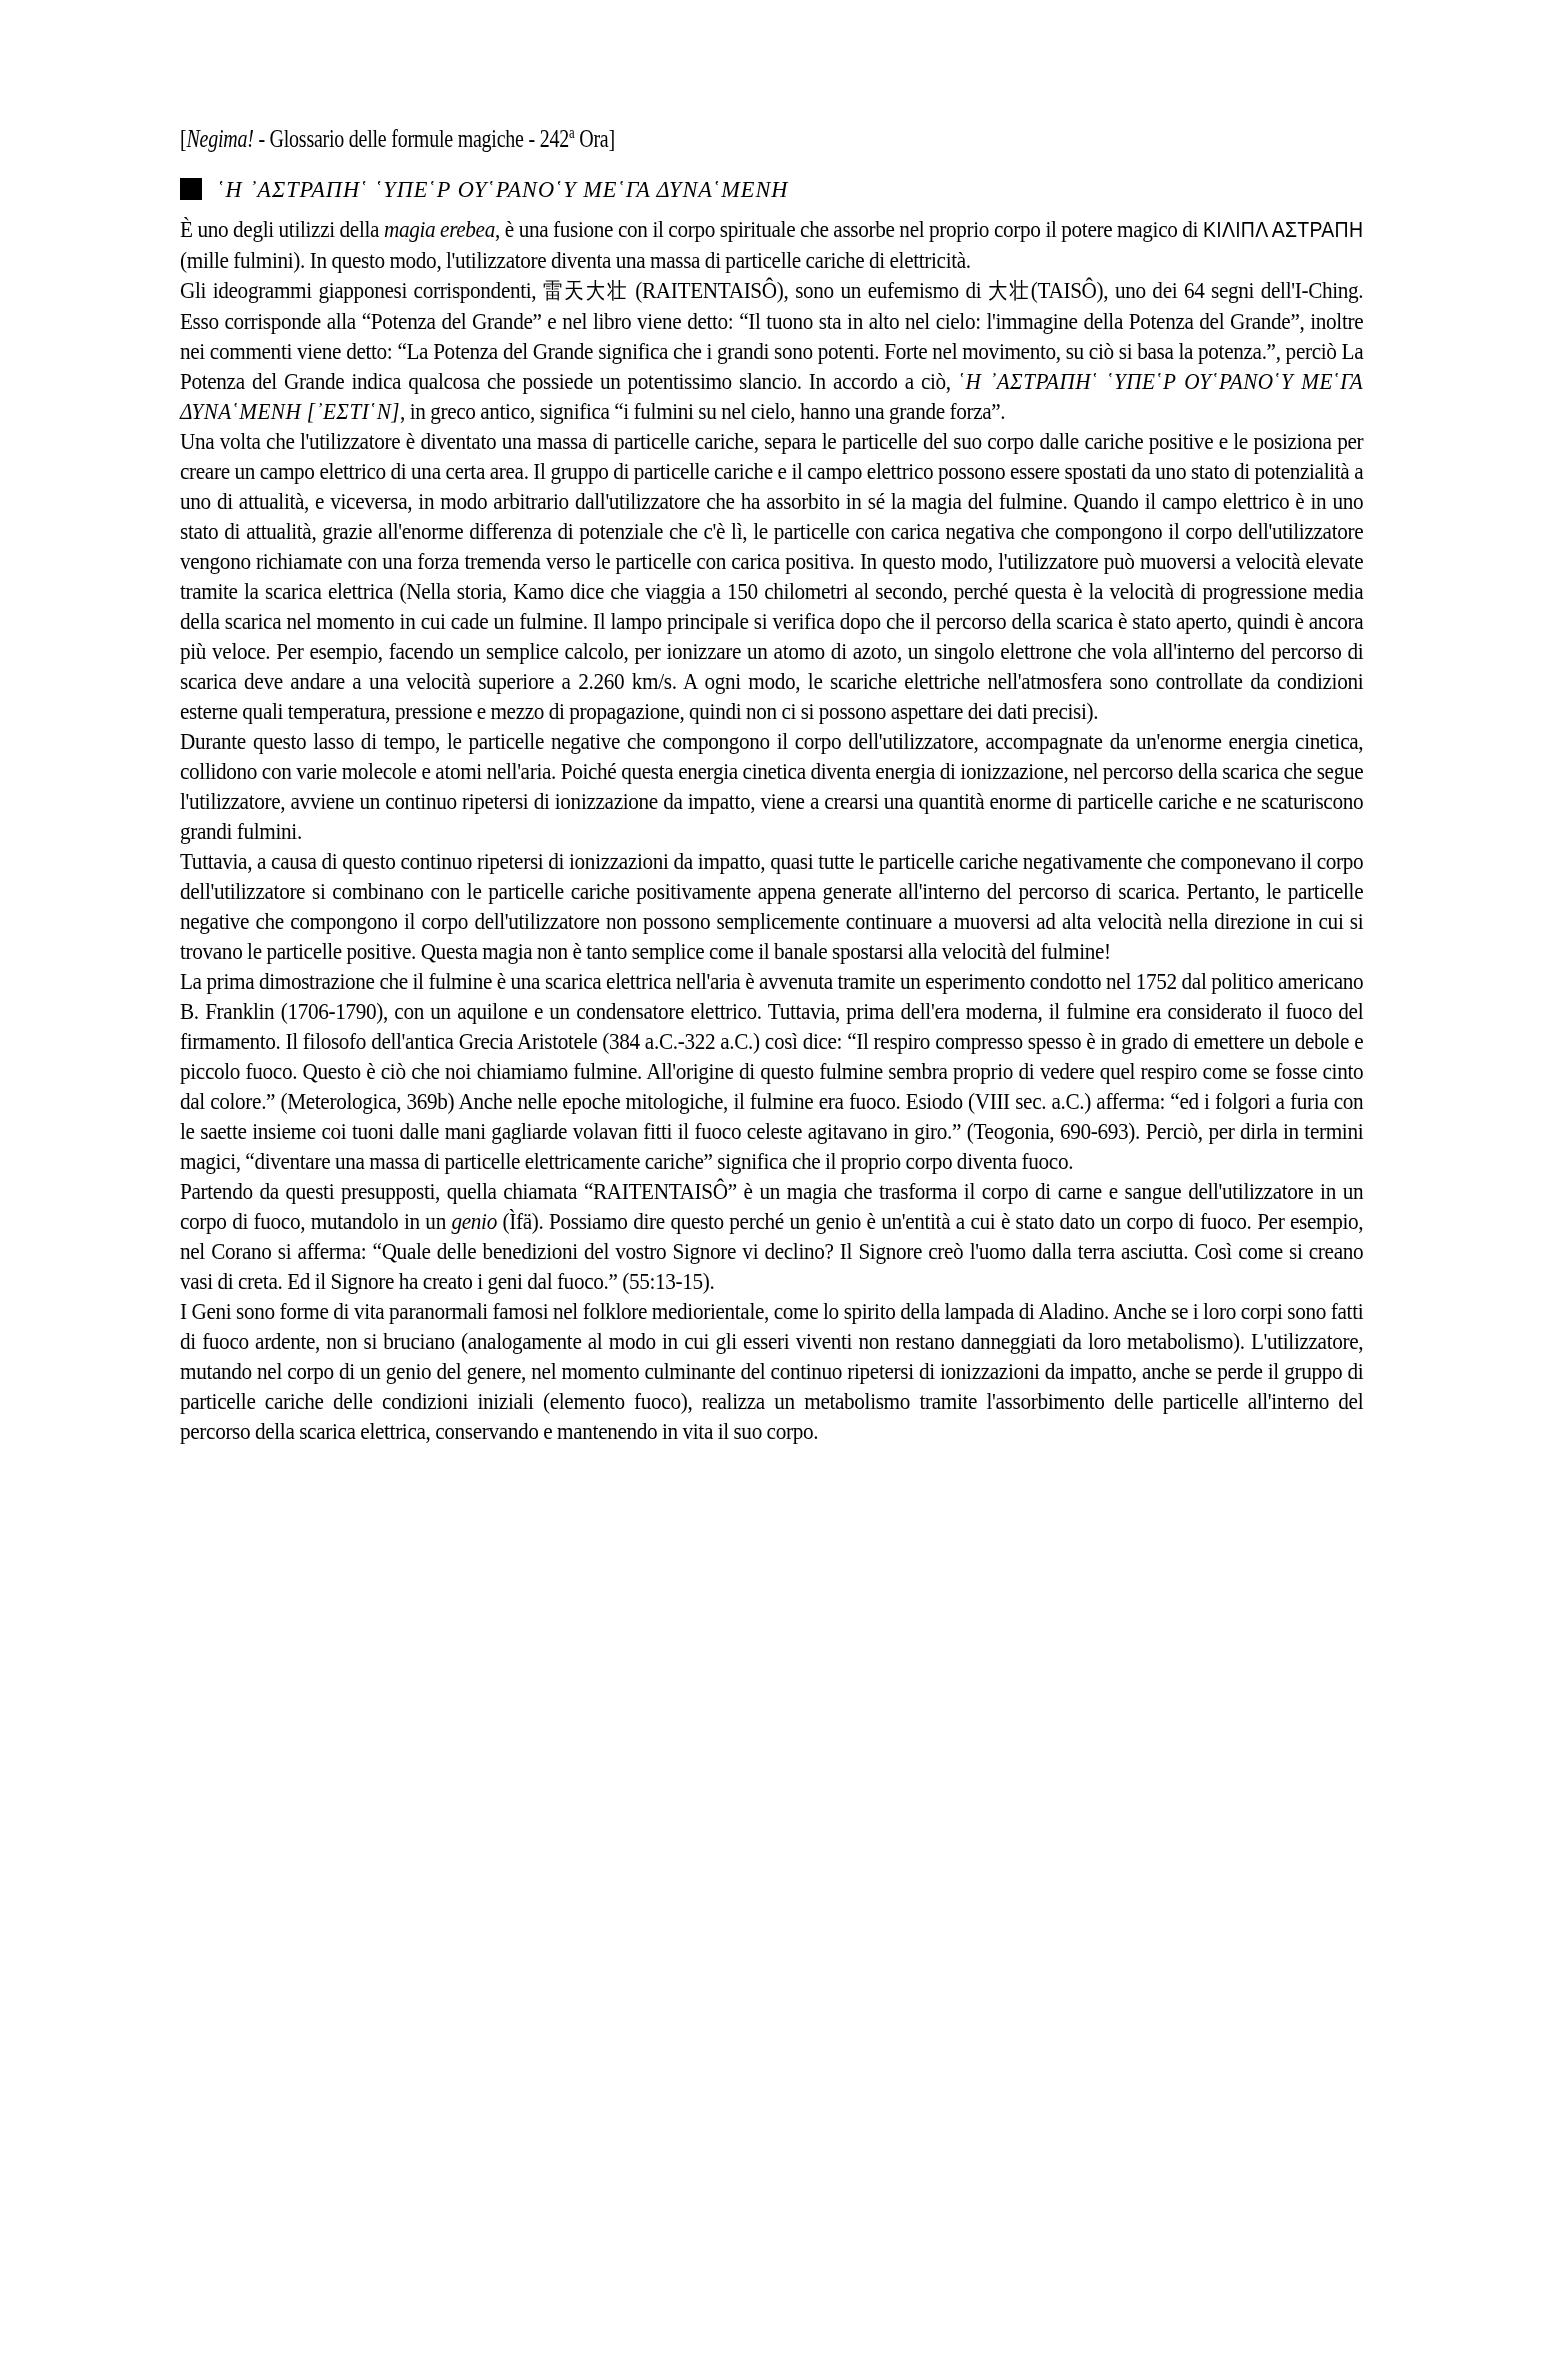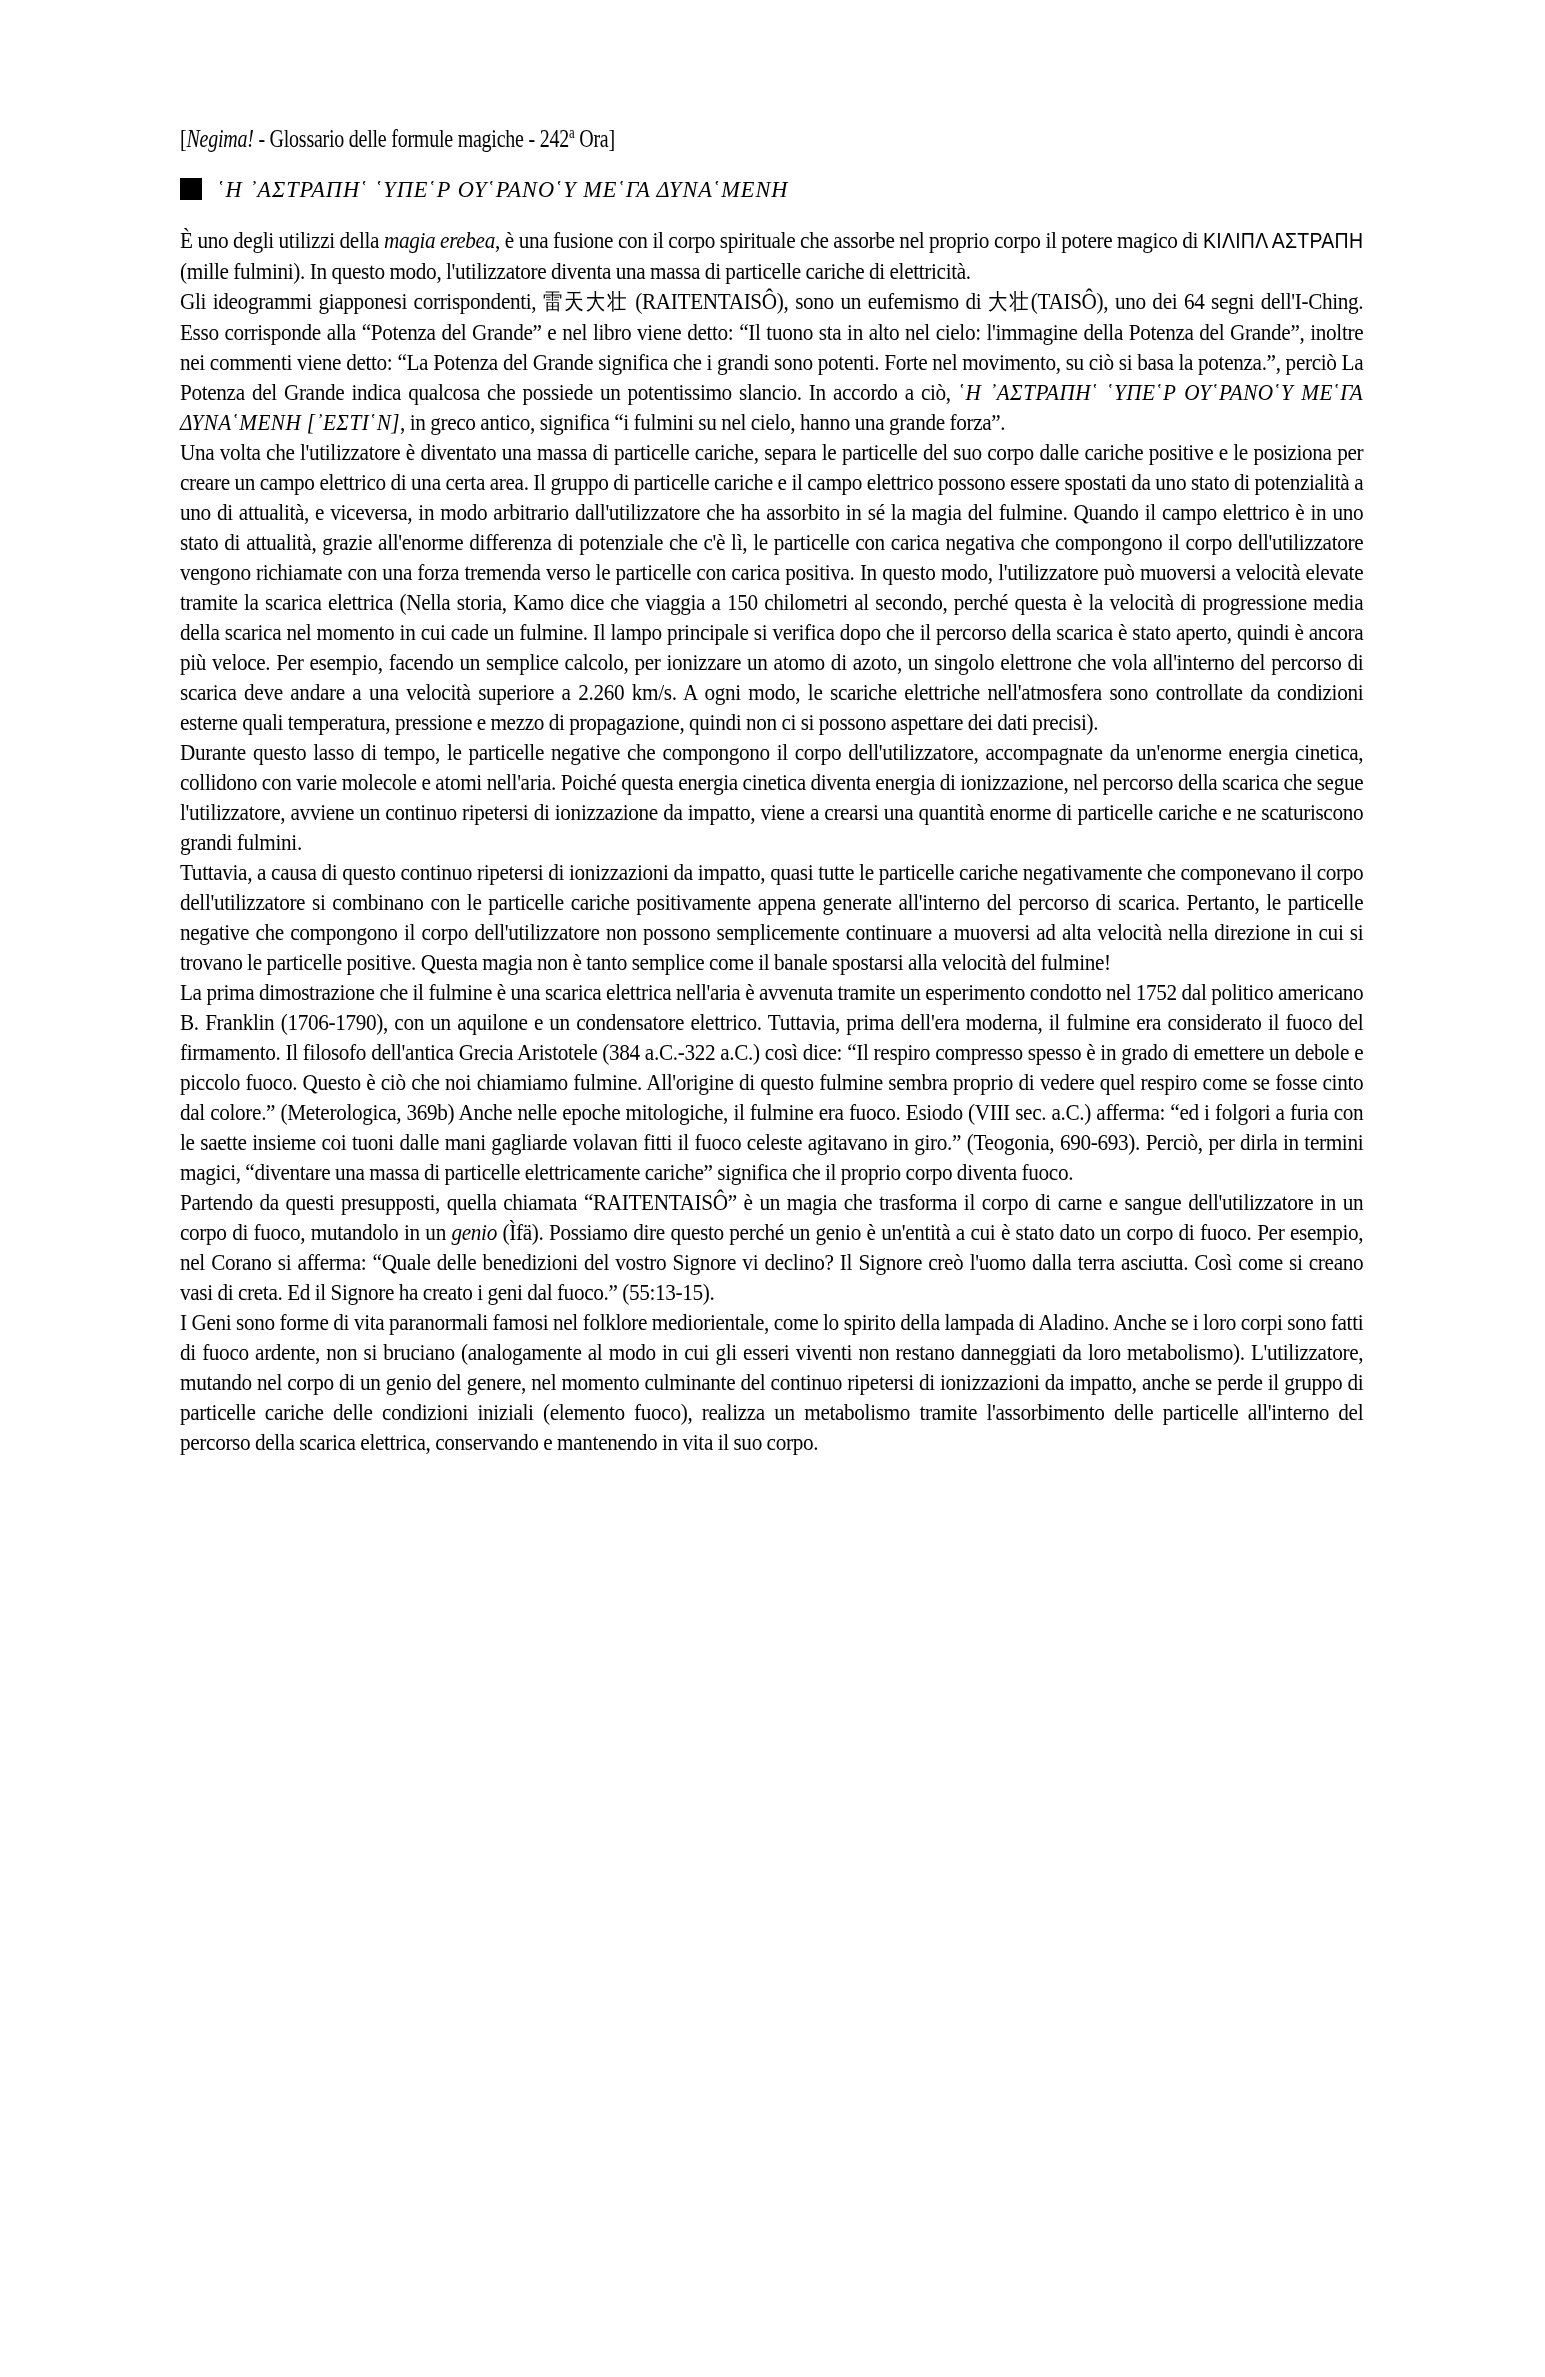--- a/index.html
+++ b/index.html
@@ -45,21 +45,21 @@
   .running-head .sup {
     font-size: 16px;
     vertical-align: super;
     line-height: 0;
   }
 
   
   .entry-head {
     display: block;
     white-space: nowrap;
-    margin-bottom: 19px;
+    margin-bottom: 8px;
     height: 30px;
   }
   .bullet-sq {
     display: inline-block;
     width: 22px;
     height: 22px;
     background: #000000;
     vertical-align: -2.5px;
     margin-right: 15px;
   }

